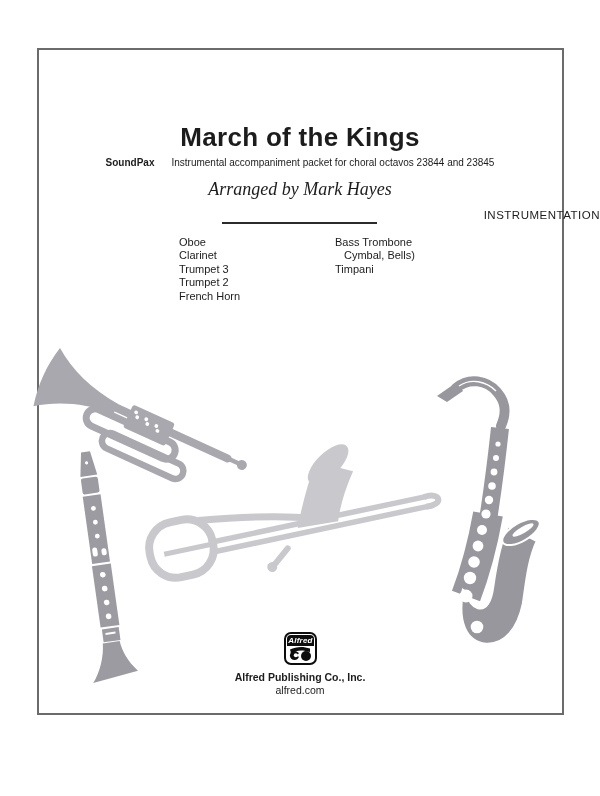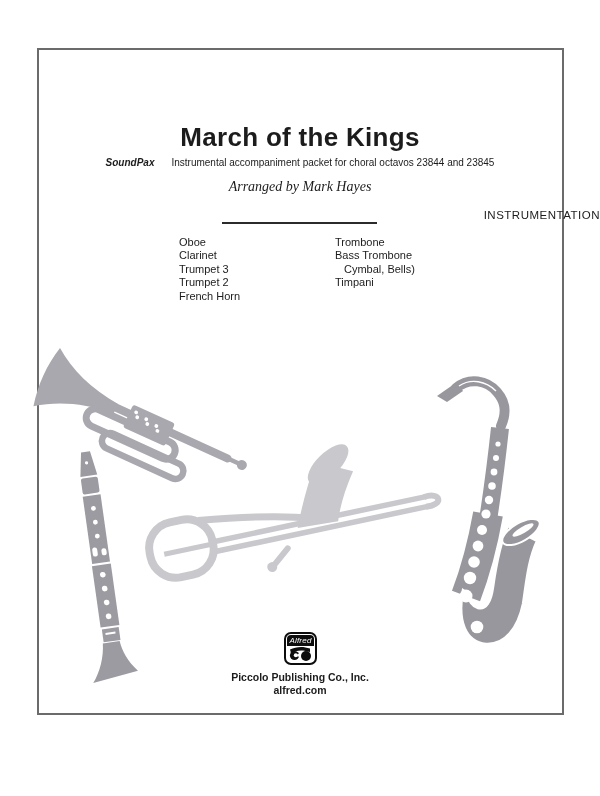--- a/index.html
+++ b/index.html
@@ -7,44 +7,44 @@
     --c-trumpet:#a8a8ae; --c-clarinet:#9b9ba1; --c-trombone:#c9c9cd; --c-sax:#97979d;
   }
   html,body{margin:0;padding:0;background:#fff;}
   .page{position:relative;width:600px;height:796px;background:#fff;overflow:hidden;
         font-family:"Liberation Sans",sans-serif;color:var(--c-ink);}
   .frame{position:absolute;left:37px;top:48px;width:523px;height:663px;
          border:2px solid var(--c-frame);}
   .ctr{position:absolute;left:0;width:600px;text-align:center;}
   .title{top:122px;font-size:26px;font-weight:bold;letter-spacing:.3px;}
   .subtitle{top:157px;font-size:10px;}
-  .subtitle .brand{font-weight:bold;font-style:italic;margin-right:17px;}
-  .arranger{top:179px;font-family:"Liberation Serif",serif;font-style:italic;font-size:14px;}
+  .subtitle .brand{font-weight:bold;margin-right:17px;}
+  .arranger{top:179px;font-family:"Liberation Serif",serif;font-style:italic;font-size:18px;}
   .instr-head{top:209px;font-size:11.5px;letter-spacing:.5px;text-align:right;}
   .instr-underline{position:absolute;left:222px;top:222px;width:155px;height:1.5px;background:#2b2b2b;}
   .col{position:absolute;top:236px;font-size:11px;line-height:13.4px;}
   .col-left{left:179px;width:150px;}
   .col-right{left:335px;width:210px;}
   .col .indent{padding-left:9px;}
   .art{position:absolute;left:0;top:0;pointer-events:none;}
   
   .f-tp{fill:var(--c-trumpet);} .s-tp{stroke:var(--c-trumpet);fill:none;}
   .f-cl{fill:var(--c-clarinet);} 
   .f-tb{fill:var(--c-trombone);} .s-tb{stroke:var(--c-trombone);fill:none;}
   .f-sx{fill:var(--c-sax);} .s-sx{stroke:var(--c-sax);fill:none;}
   .f-w{fill:#fff;} .s-w{stroke:#fff;fill:none;}
   
   .logo{position:absolute;left:284px;top:632px;width:33px;height:33px;background:#fff;
         border:2px solid #0d0d0d;border-radius:7px;box-sizing:border-box;}
   .logo-bar{position:absolute;left:1px;top:1px;right:1px;height:11px;background:#0d0d0d;
-            border-radius:4px 4px 0 0;color:#fff;font-style:italic;font-weight:normal;
+            border-radius:4px 4px 0 0;color:#fff;font-style:italic;font-weight:bold;
             font-size:8px;line-height:11px;text-align:center;letter-spacing:.2px;}
   .logo-glyph{position:absolute;left:1px;bottom:1px;}
   .publisher{top:671px;font-size:10.5px;font-weight:bold;}
-  .website{top:684px;font-size:10.5px;font-weight:bold;}
+  .website{top:684px;font-size:10.5px;font-weight:normal;}
 </style>
 </head>
 <body>
 
 <div class="page">
 
   <div class="frame"></div>
 
   <div class="ctr title">March of the Kings</div>
 
@@ -59,21 +59,20 @@
 
   <div class="col col-left">
     <div>Oboe</div>
     <div>Clarinet</div>
     <div>Trumpet 3</div>
     <div>Trumpet 2</div>
     <div>French Horn</div>
   </div>
 
   <div class="col col-right">
-    <div>Trombone</div>
     <div>Bass Trombone</div>
     <div class="indent">Cymbal, Bells)</div>
     <div>Timpani</div>
   </div>
 
   <svg class="art" width="600" height="796" viewBox="0 0 600 796">
 
     <g transform="translate(60,348) rotate(24.5)">
       <path class="f-tp" d="M0,0 C20,15 45,24 76,27 L76,37 C45,40 20,49 0,64 C-5,42 -5,21 0,0 Z"></path>
       <path class="s-tp" stroke-width="8" stroke-linecap="round" d="M70,31 H198"></path>
@@ -158,16 +157,16 @@
   <div class="logo">
     <div class="logo-bar">Alfred</div>
     <svg class="logo-glyph" width="27" height="16" viewBox="0 0 27 16">
       <path fill="#0d0d0d" d="M3,3.5 C9,0.5 16,0 23,2.5 L23,6 C16,3.5 9,4 4,7 Z"></path>
       <circle fill="#0d0d0d" cx="7.5" cy="9.5" r="4.6"></circle>
       <circle fill="#fff" cx="8.8" cy="9.2" r="2"></circle>
       <rect fill="#fff" x="10.4" y="8" width="2.6" height="2.6"></rect>
       <circle fill="#0d0d0d" cx="19" cy="10" r="5"></circle>
     </svg>
   </div>
-  <div class="ctr publisher">Piccolo Publishing Co., Inc.</div>
+  <div class="ctr publisher">Alfred Publishing Co., Inc.</div>
   <div class="ctr website">alfred.com</div>
 
 </div>
 
 </body></html>

